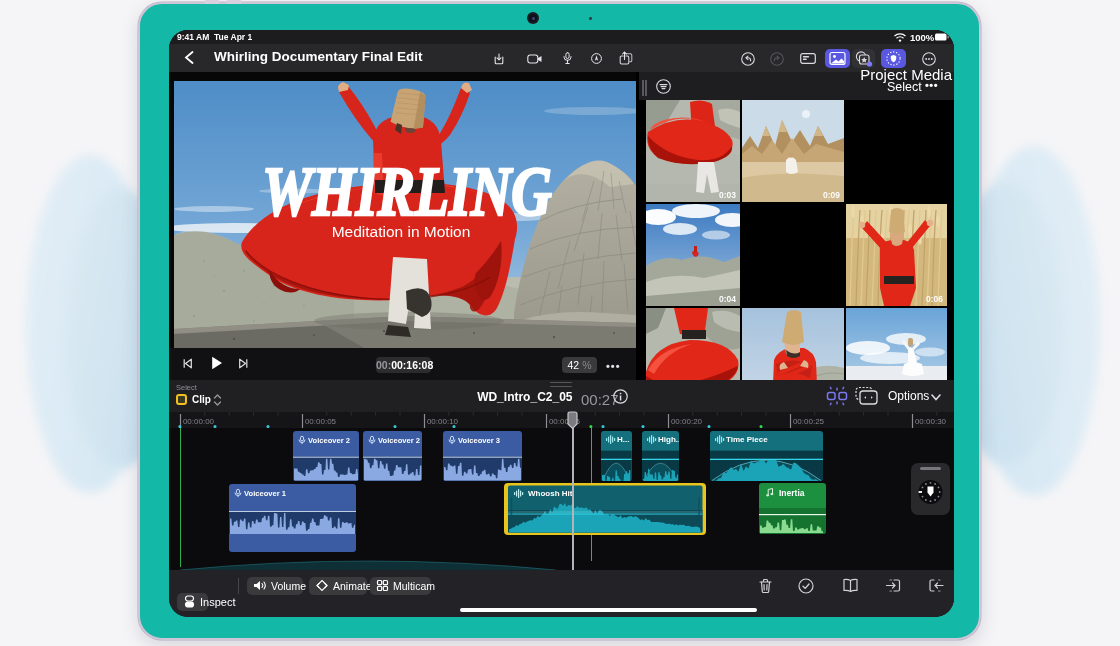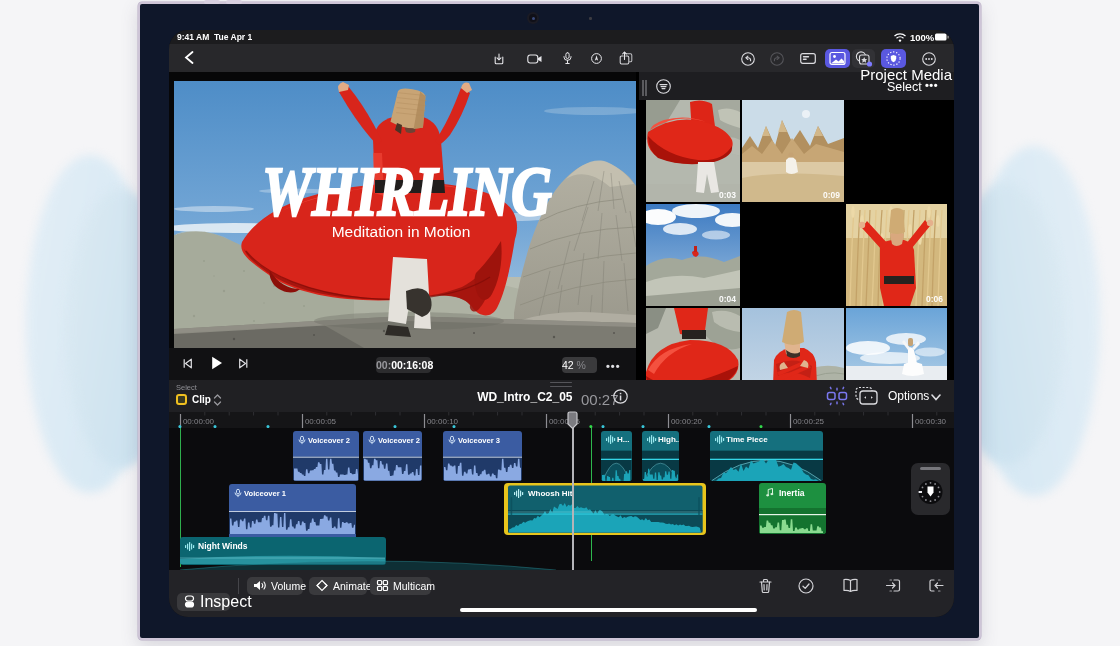--- a/index.html
+++ b/index.html
@@ -1,19 +1,19 @@
 <!DOCTYPE html>
 <html><head><meta charset="utf-8"><title>fcp</title><style>
 *{margin:0;padding:0;box-sizing:border-box}
 html,body{width:1120px;height:646px;overflow:hidden}
 body{position:relative;background:#f5f5f7;font-family:"Liberation Sans",sans-serif;-webkit-font-smoothing:antialiased}
 .abs{position:absolute}
 svg{display:block}
 .blob{position:absolute;border-radius:50%;filter:blur(5px)}
-#ipad{position:absolute;left:138px;top:2px;width:843px;height:638px;background:#0f172a;border-radius:4px;border:2.5px solid #cec5d7;box-shadow:0 0 0 0.5px #b9aec6, 0 6px 18px rgba(80,70,100,.18)}
+#ipad{position:absolute;left:138px;top:2px;width:843px;height:638px;background:#14b8a6;border-radius:24px;border:2.5px solid #cec5d7;box-shadow:0 0 0 0.5px #b9aec6, 0 6px 18px rgba(80,70,100,.18)}
 #cam{position:absolute;left:389px;top:10px;width:8px;height:8px;border-radius:50%;background:#101018;box-shadow:0 0 0 2px #1b1b24}
 #cam:after{content:'';position:absolute;left:2.5px;top:2.5px;width:3px;height:3px;border-radius:50%;background:#3a4a7a}
 #dot2{position:absolute;left:449px;top:13px;width:2.5px;height:2.5px;border-radius:50%;background:#3c3c42}
 #screen{position:absolute;left:29px;top:25.5px;width:785px;height:587px;border-radius:19px;background:#101012;overflow:hidden}
 .t{position:absolute;white-space:nowrap}
 .w{color:#fff}.g{color:#98989d}
 </style></head><body>
 <div class="blob" style="left:26px;top:155px;width:128px;height:338px;background:linear-gradient(100deg,#e3eef6,#d3e7f3)"></div>
 <div class="blob" style="left:66px;top:190px;width:110px;height:278px;background:linear-gradient(100deg,#dceaf2,#c6dfee)"></div>
 <div class="blob" style="left:968px;top:146px;width:132px;height:350px;background:linear-gradient(260deg,#e3eef6,#d3e7f3)"></div>
@@ -46,20 +46,21 @@
           <text x="17" y="10" fill="#fff" font-size="9.5" font-weight="bold" font-family="Liberation Sans">100%</text>
           <rect x="42" y="2.5" width="11.5" height="7" rx="1.5" fill="#fff"></rect>
           <rect x="54.5" y="4.5" width="1.2" height="3" rx="0.6" fill="#fff" opacity="0.6"></rect>
         </svg>
       </div>
 <div class="abs" style="left:15px;top:21px">
         <svg width="11" height="13" viewBox="0 0 11 13" style="">
           <path d="M8.5 1 L2 6.5 L8.5 12" stroke="#fff" stroke-width="1.8" fill="none" stroke-linecap="round"></path>
         </svg>
       </div>
+<div class="t w" style="left:45px;top:19.5px;font-size:13.5px;font-weight:bold">Whirling Documentary Final Edit</div>
 <div class="abs" style="left:323.5px;top:23px">
         <svg width="12" height="12" viewBox="0 0 12 12" style="">
           <g fill="none" stroke="#e6e6ea" stroke-width="1.1" stroke-linecap="round">
             <path d="M2.2 4 L2.2 9.8 Q2.2 10.8 3.2 10.8 L8.8 10.8 Q9.8 10.8 9.8 9.8 L9.8 4"></path>
             <path d="M6 1 L6 6.6"></path>
             <path d="M4 4.8 L6 6.8 L8 4.8"></path>
           </g>
         </svg>
       </div>
 <div class="abs" style="left:357.5px;top:24px">
@@ -256,21 +257,21 @@
         <svg width="12" height="14" viewBox="0 0 12 14" style="">
           <path d="M1.2 0.8 L11 7 L1.2 13.2 Z" fill="#fff"></path>
         </svg>
       </div>
 <div class="abs" style="left:70px;top:328.5px">
         <svg width="9" height="11" viewBox="0 0 9 11" style="">
           <path d="M7.8 1.2 L7.8 9.8 M0.7 1.2 L6.5 5.5 L0.7 9.8 Z" stroke="#e0e0e4" stroke-width="1.2" fill="none" stroke-linejoin="round"></path>
         </svg>
       </div>
 <div class="abs" style="left:207px;top:327px;width:55px;height:16px;background:#2c2c2e;border-radius:4px;text-align:center;font-size:10.5px;line-height:16px;font-weight:bold;color:#98989d">00:<span style="color:#fff">00:16:08</span></div>
-<div class="abs" style="left:393px;top:327px;width:35px;height:16px;background:#3a3a3c;border-radius:4px;text-align:left;font-size:10.5px;line-height:16px;color:#fff">42 <span style="color:#88888d">%</span></div>
+<div class="abs" style="left:393px;top:327px;width:35px;height:16px;background:#3a3a3c;border-radius:4px;text-align:center;font-size:10.5px;line-height:16px;color:#fff">42 <span style="color:#88888d">%</span></div>
 <div class="abs" style="left:437px;top:330px;color:#e0e0e4;font-size:11px;letter-spacing:1px;font-weight:bold">•••</div>
 <div class="t w" style="left:468px;top:36px;width:315px;text-align:right;font-size:15px">Project Media</div>
 <div class="t w" style="left:718px;top:50px;font-size:12.5px">Select</div>
 <div class="t w" style="left:756px;top:49px;font-size:11px;letter-spacing:0.5px;font-weight:bold">•••</div>
 <div class="abs" style="left:487px;top:49px">
         <svg width="15" height="15" viewBox="0 0 15 15" style="">
           <circle cx="7.5" cy="7.5" r="6.8" fill="none" stroke="#dcdce0" stroke-width="1.1"></circle>
           <path d="M4 5.6 L11 5.6 M5 7.6 L10 7.6 M6 9.6 L9 9.6" stroke="#dcdce0" stroke-width="1.1" stroke-linecap="round"></path>
         </svg>
       </div>
@@ -670,34 +671,20 @@
             <rect x="2" y="1.5" width="1.2" height="6" rx="0.6" fill="#bff0f4"></rect>
             <rect x="4" y="0.0" width="1.2" height="9" rx="0.6" fill="#bff0f4"></rect>
             <rect x="6" y="1.5" width="1.2" height="6" rx="0.6" fill="#bff0f4"></rect>
             <rect x="8" y="3.0" width="1.2" height="3" rx="0.6" fill="#bff0f4"></rect>
           </g>
           <text x="24" y="13" font-size="8" font-weight="bold" fill="#fff" font-family="Liberation Sans">Whoosh Hit</text>
           <rect x="6.6" y="14" width="1.6" height="19" rx="0.8" fill="#0b4e5b" opacity="0.75"></rect>
           <rect x="194.2" y="14" width="1.6" height="19" rx="0.8" fill="#0b4e5b" opacity="0.75"></rect>
         </svg>
       </div>
-<div class="abs" style="left:11px;top:507.5px;width:205.5px;height:27.5px;border-radius:3px;overflow:hidden;background:#0b6570">
-        <svg width="205" height="27" viewBox="0 0 205 27" style="">
-          <g transform="translate(5,5)">
-            <rect x="0" y="3.0" width="1.2" height="3" rx="0.6" fill="#9be8ee"></rect>
-            <rect x="2" y="1.5" width="1.2" height="6" rx="0.6" fill="#9be8ee"></rect>
-            <rect x="4" y="0.0" width="1.2" height="9" rx="0.6" fill="#9be8ee"></rect>
-            <rect x="6" y="1.5" width="1.2" height="6" rx="0.6" fill="#9be8ee"></rect>
-            <rect x="8" y="3.0" width="1.2" height="3" rx="0.6" fill="#9be8ee"></rect>
-          </g>
-          <text x="18" y="12" font-size="8.5" font-weight="bold" fill="#fff" font-family="Liberation Sans">Night Winds</text>
-          <path d="M0 27.5 L0 22 Q100 16 205.5 21 L205.5 27.5 Z" fill="#2d9aa6" opacity="0.85"></path>
-          <rect x="0" y="20.5" width="205.5" height="1" fill="#7fd4de" opacity="0.5"></rect>
-        </svg>
-      </div>
 <div class="abs" style="left:11px;top:528px;width:376px;height:12px;overflow:hidden">
         <svg width="376" height="12" viewBox="0 0 376 12" style="">
           <path d="M0 12 Q188 -6 376 12 Z" fill="#125b66" opacity="0.45"></path>
           <path d="M0 12 Q188 -6 376 12" stroke="#2d9aa6" stroke-width="0.8" fill="none" opacity="0.5"></path>
         </svg>
       </div>
 <div class="abs" style="left:402.8px;top:382px;width:1.8px;height:158px;background:#b4b4b8"></div>
 <div class="abs" style="left:398px;top:381px">
         <svg width="11" height="19" viewBox="0 0 11 19" style="">
           <path d="M1 3 Q1 1 3 1 L8 1 Q10 1 10 3 L10 13 L5.5 17.5 L1 13 Z" fill="#7b7b80" stroke="#c6c6ca" stroke-width="1.2"></path>
@@ -716,21 +703,21 @@
           <circle cx="10.3" cy="29.0" r="0.9" fill="#8a8a90"></circle>
           <circle cx="11.5" cy="24.4" r="0.9" fill="#8a8a90"></circle>
           <circle cx="14.9" cy="21.0" r="0.9" fill="#8a8a90"></circle>
           <circle cx="19.5" cy="19.8" r="0.9" fill="#8a8a90"></circle>
           <circle cx="24.1" cy="21.0" r="0.9" fill="#8a8a90"></circle>
           <circle cx="27.5" cy="24.4" r="0.9" fill="#8a8a90"></circle>
           <rect x="7.6" y="28" width="3.4" height="2" fill="#e8e8ec"></rect>
           <path d="M16.5 23.5 L22.5 23.5 L22.5 29.5 L19.5 33.5 L16.5 29.5 Z" fill="#fff"></path>
         </svg>
       </div>
-<div class="abs" style="left:8px;top:563px;width:53px;height:18px;background:#3a3a3d;border-radius:5px;color:#fff;font-size:16px;line-height:18px">
+<div class="abs" style="left:8px;top:563px;width:31px;height:18px;background:#3a3a3d;border-radius:5px;color:#fff;font-size:11px;line-height:18px">
         <span style="position:absolute;left:6px;top:2.5px">
           <svg width="13" height="13" viewBox="0 0 13 13" style="">
             <g fill="none" stroke="#fff" stroke-width="1.2">
               <rect x="2.5" y="1" width="8" height="5" rx="2.5"></rect>
               <rect x="2.5" y="7" width="8" height="5" rx="2.5" fill="#fff"></rect>
             </g>
           </svg>
         </span>
         <span style="position:absolute;left:23px">Inspect</span>
       </div>

